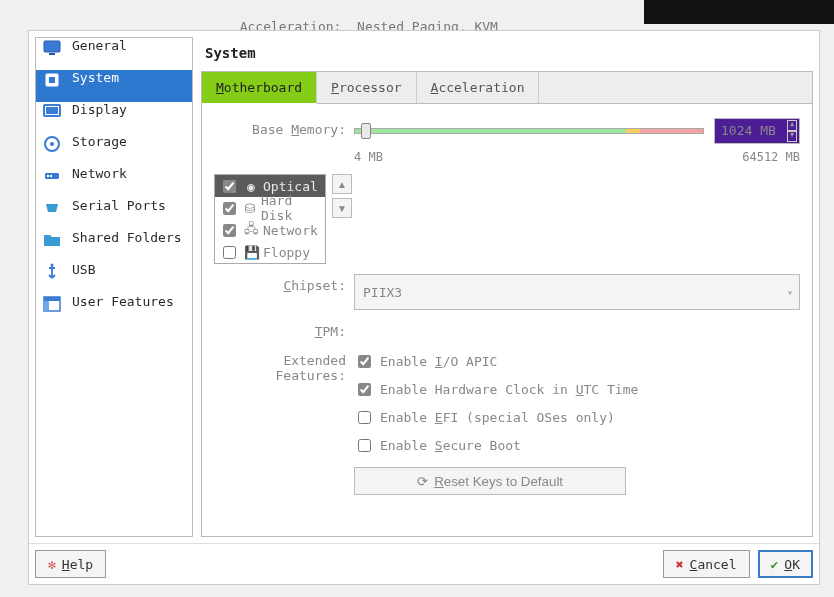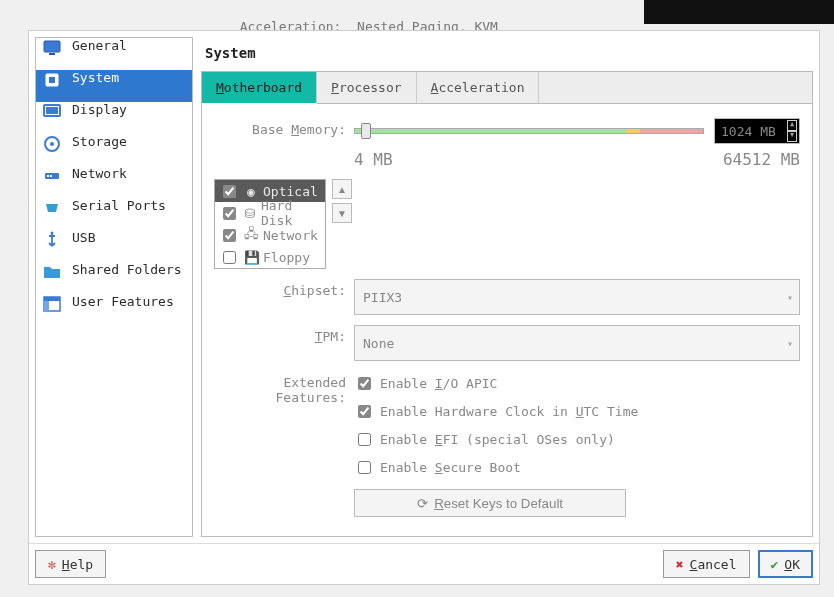--- a/index.html
+++ b/index.html
@@ -103,21 +103,21 @@
     border-bottom: 1px solid #bbb;
     background: #ededed;
   }
   .tab {
     padding: 8px 14px;
     cursor: pointer;
     color: #555;
     border-right: 1px solid #ccc;
   }
   .tab.active {
-    background: #14b8a6;
+    background: #84cc16;
     color: #222;
     border-bottom: 1px solid #fff;
     margin-bottom: -1px;
   }
   .tab u { text-decoration: underline; }
 
   .tabcontent {
     flex: 1;
     padding: 14px 12px;
     overflow: auto;
@@ -165,29 +165,29 @@
     top: -2px;
     left: 2%;
     width: 10px; height: 16px;
     background: #e8e8e8;
     border: 1px solid #888;
     border-radius: 2px;
   }
   .slider-limits {
     display: flex;
     justify-content: space-between;
-    font-size: 16px;
+    font-size: 12px;
     color: #888;
     margin-top: 2px;
   }
   .spinbox {
     display: flex;
-    align-items: center;
+    align-items: flex-end;
     border: 1px solid #bbb;
-    background: #000000;
+    background: #4c1d95;
     height: 26px;
     padding: 5px 6px;
     color: #888;
     width: 86px;
     position: relative;
   }
   .spinbox .spin-btns {
     position: absolute;
     right: 2px; top: 1px; bottom: 1px;
     width: 10px;
@@ -384,33 +384,33 @@
         <span class="sidebar-icon">
           <svg viewBox="0 0 20 20">
               <path d="M4 6h12l-2 8H6z" fill="#3a9ad5"></path>
             </svg>
         </span>
         <span class="sidebar-label">Serial Ports</span>
       </div>
       <div class="sidebar-item">
         <span class="sidebar-icon">
           <svg viewBox="0 0 20 20">
+              <path d="M2 5h6l2 2h8v9H2z" fill="#3a9ad5"></path>
+            </svg>
+        </span>
+        <span class="sidebar-label">Shared Folders</span>
+      </div>
+      <div class="sidebar-item">
+        <span class="sidebar-icon">
+          <svg viewBox="0 0 20 20">
               <path d="M10 2v14M10 16l-3-3M10 16l3-3M7 6h6" stroke="#3a7bd5" stroke-width="1.8" fill="none"></path>
               <circle cx="10" cy="3" r="1.5" fill="#3a7bd5"></circle>
             </svg>
         </span>
         <span class="sidebar-label">USB</span>
-      </div>
-      <div class="sidebar-item">
-        <span class="sidebar-icon">
-          <svg viewBox="0 0 20 20">
-              <path d="M2 5h6l2 2h8v9H2z" fill="#3a9ad5"></path>
-            </svg>
-        </span>
-        <span class="sidebar-label">Shared Folders</span>
       </div>
       <div class="sidebar-item">
         <span class="sidebar-icon">
           <svg viewBox="0 0 20 20">
               <rect x="2" y="3" width="16" height="14" fill="none" stroke="#3a7bd5" stroke-width="1.5"></rect>
               <rect x="2" y="3" width="16" height="4" fill="#3a7bd5"></rect>
               <rect x="2" y="7" width="5" height="10" fill="#6ea8e8"></rect>
             </svg>
         </span>
         <span class="sidebar-label">User Features</span>
@@ -489,25 +489,20 @@
             <div class="row-label"><u>C</u>hipset:</div>
             <div class="row-body">
               <div class="combo">
                 <span>PIIX3</span>
               </div>
             </div>
           </div>
 
           <div class="row">
             <div class="row-label"><u>T</u>PM:</div>
-            <div class="row-body">
-              <div class="combo">
-                <span>None</span>
-              </div>
-            </div>
           </div>
 
 
           <div class="row">
             <div class="row-label">Extended Features:</div>
             <div class="row-body">
               <label class="checkrow">
                 <input type="checkbox" checked="" style="">
                 <span>Enable <u>I</u>/O APIC</span>
               </label>

